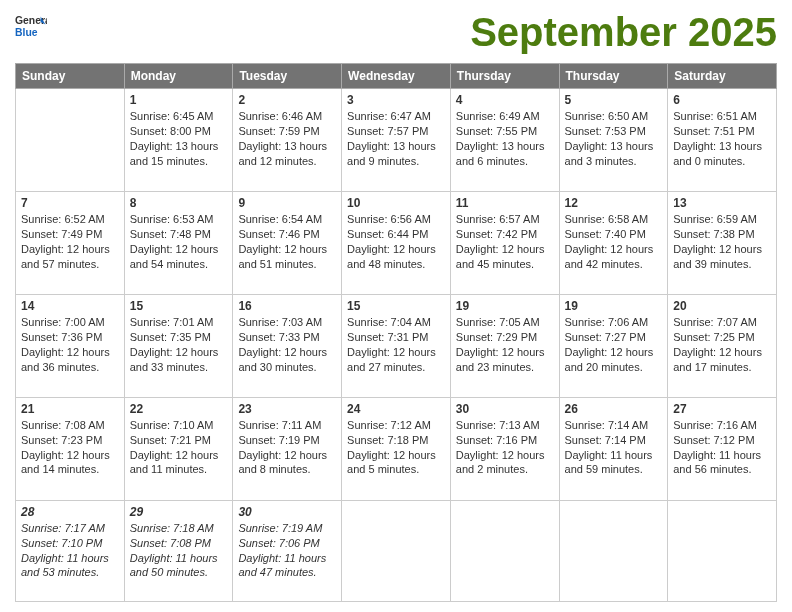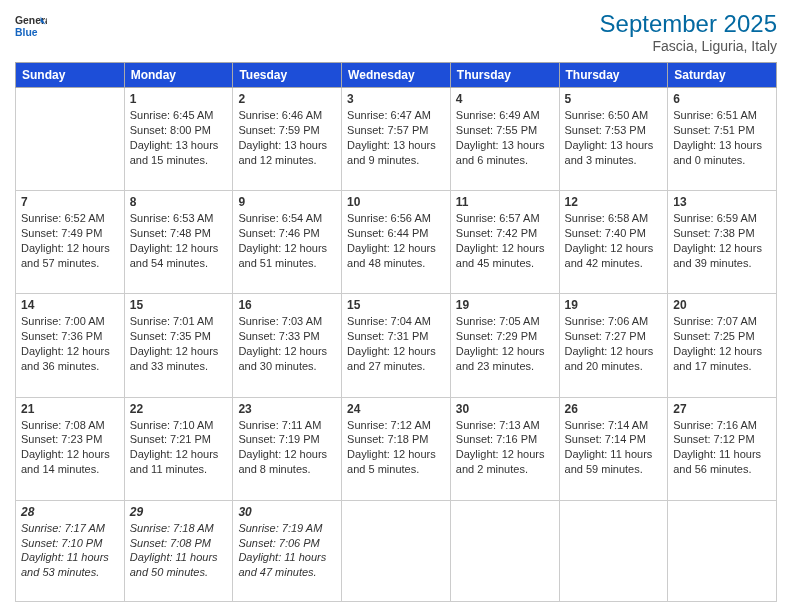--- a/index.html
+++ b/index.html
@@ -29,37 +29,37 @@
       gap: 4px;
     }
     .logo-icon {
       width: 32px;
       height: 32px;
     }
     .title-block {
       text-align: right;
     }
     .month-title {
-      font-size: 24px;
-      font-weight: normal;
-      color: #0369a1;
+      font-size: 40px;
+      font-weight: bold;
+      color: #4d7c0f;
     }
     .location {
       font-size: 14px;
       color: #555;
     }
     .calendar {
       flex: 1;
       border: 1px solid #ccc;
       border-collapse: collapse;
       width: 100%;
       table-layout: fixed;
     }
     .calendar th {
-      background: #1d4ed8;
+      background: #737373;
       color: #fff;
       text-align: left;
       padding: 5px 6px;
       font-size: 12px;
       font-weight: bold;
       border: 1px solid #aaa;
     }
     .calendar td {
       border: 1px solid #ccc;
       vertical-align: top;
@@ -98,21 +98,20 @@
   <div class="header">
     <div class="logo">
       <svg class="logo-icon" viewBox="0 0 40 40">
         <text x="0" y="18" font-size="13" font-weight="bold" fill="#333">General</text>
         <text x="0" y="32" font-size="13" font-weight="bold" fill="#1565c0">Blue</text>
         <polygon points="32,8 38,18 32,15" fill="#1565c0"></polygon>
       </svg>
     </div>
     <div class="title-block">
       <div class="month-title">September 2025</div>
-      <div class="location">Fascia, Liguria, Italy</div>
     </div>
   </div>
 
   <table class="calendar">
     <thead>
       <tr>
         <th>Sunday</th>
         <th>Monday</th>
         <th>Tuesday</th>
         <th>Wednesday</th>

